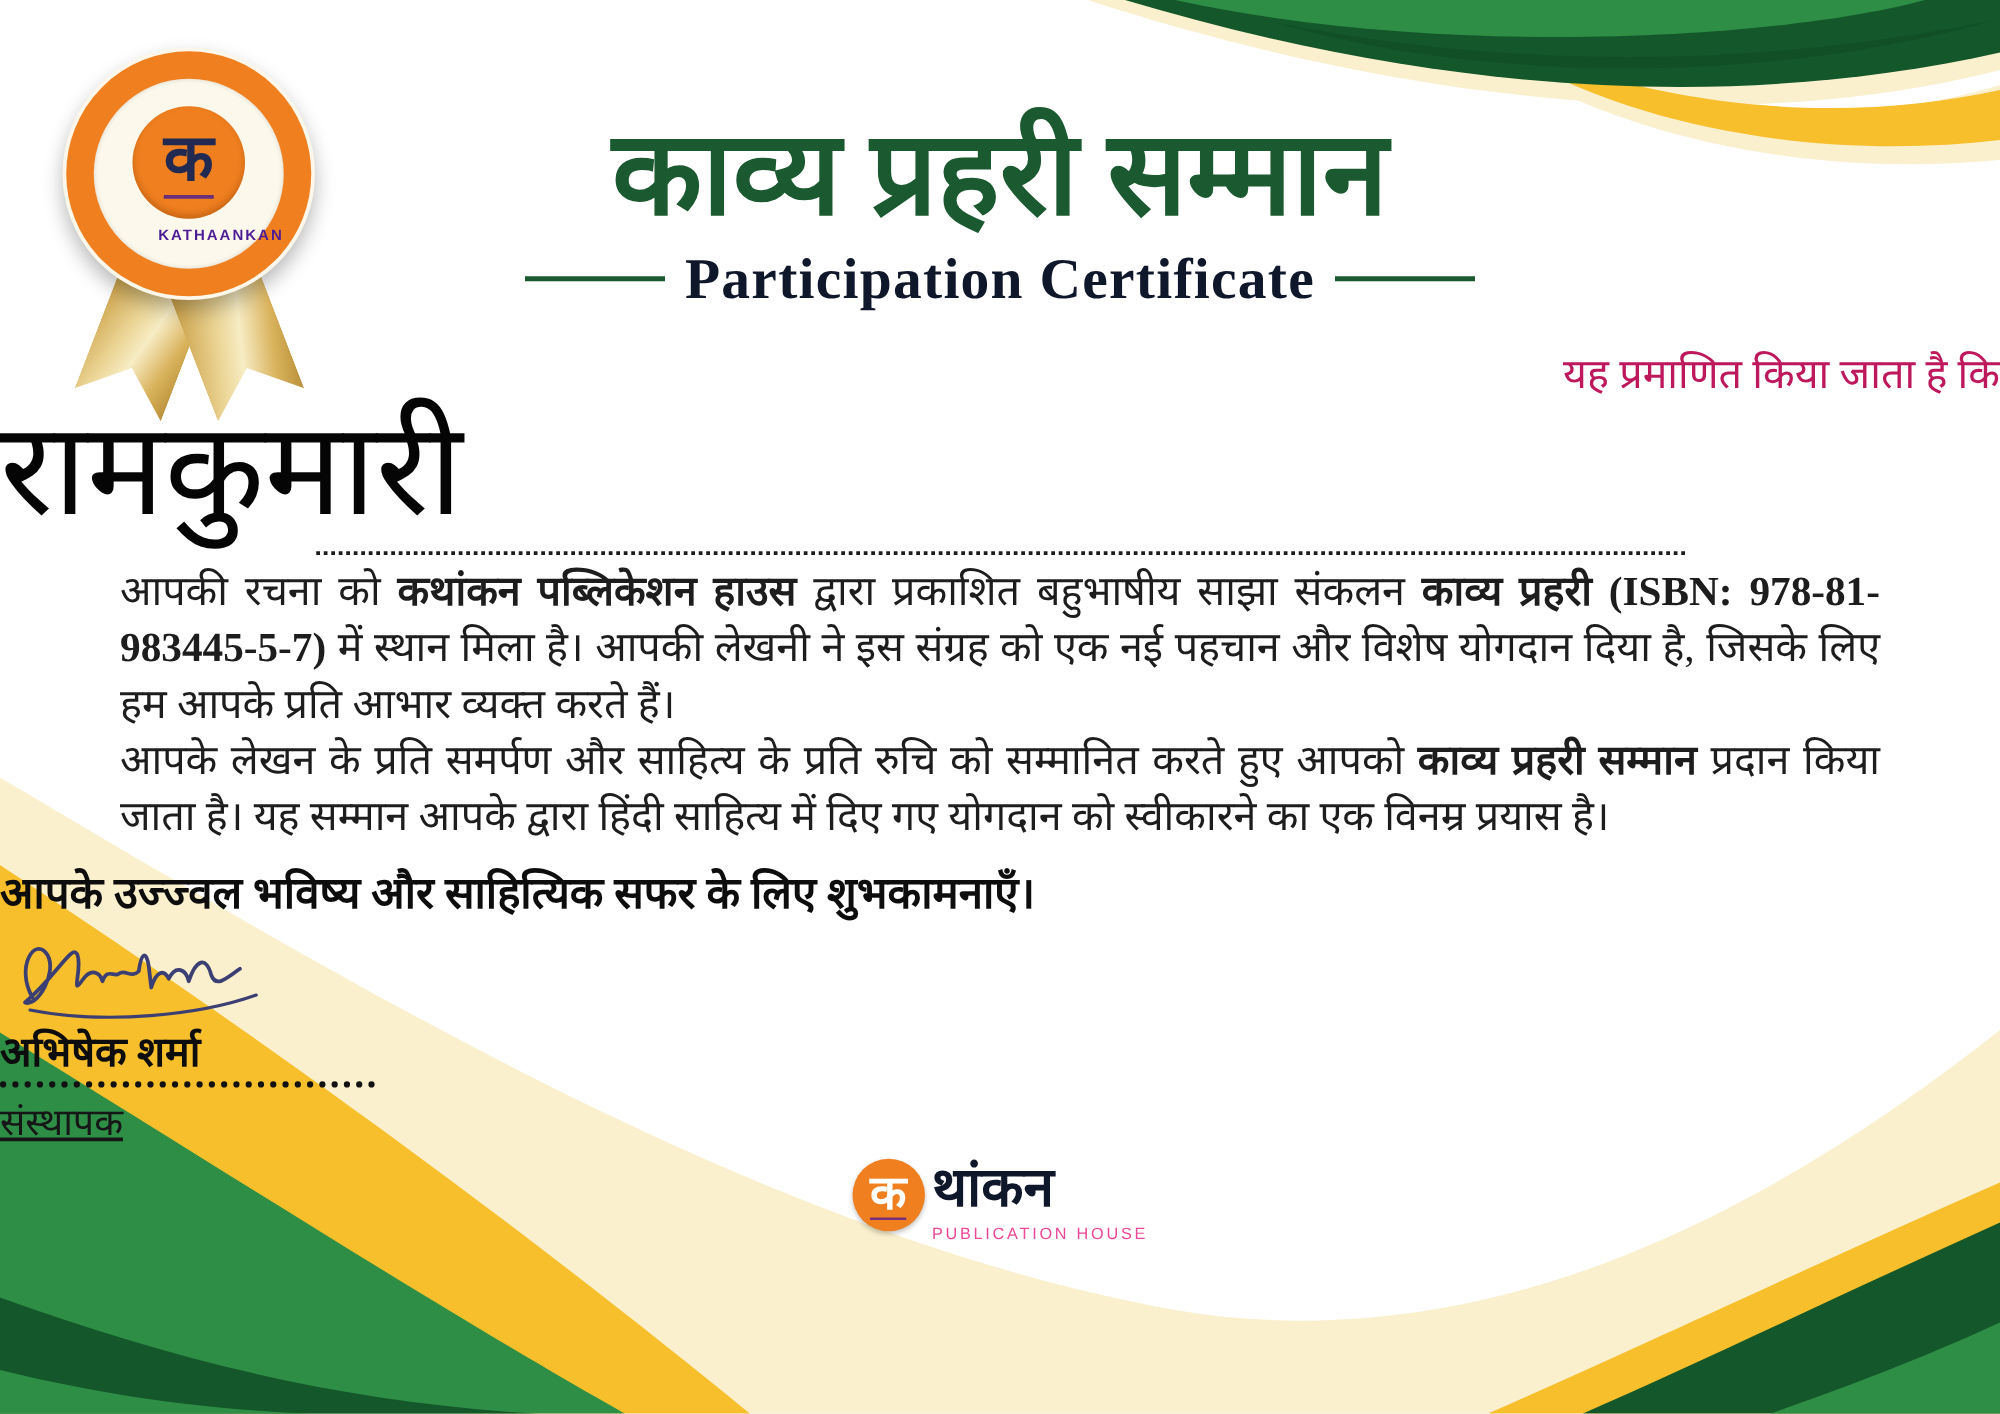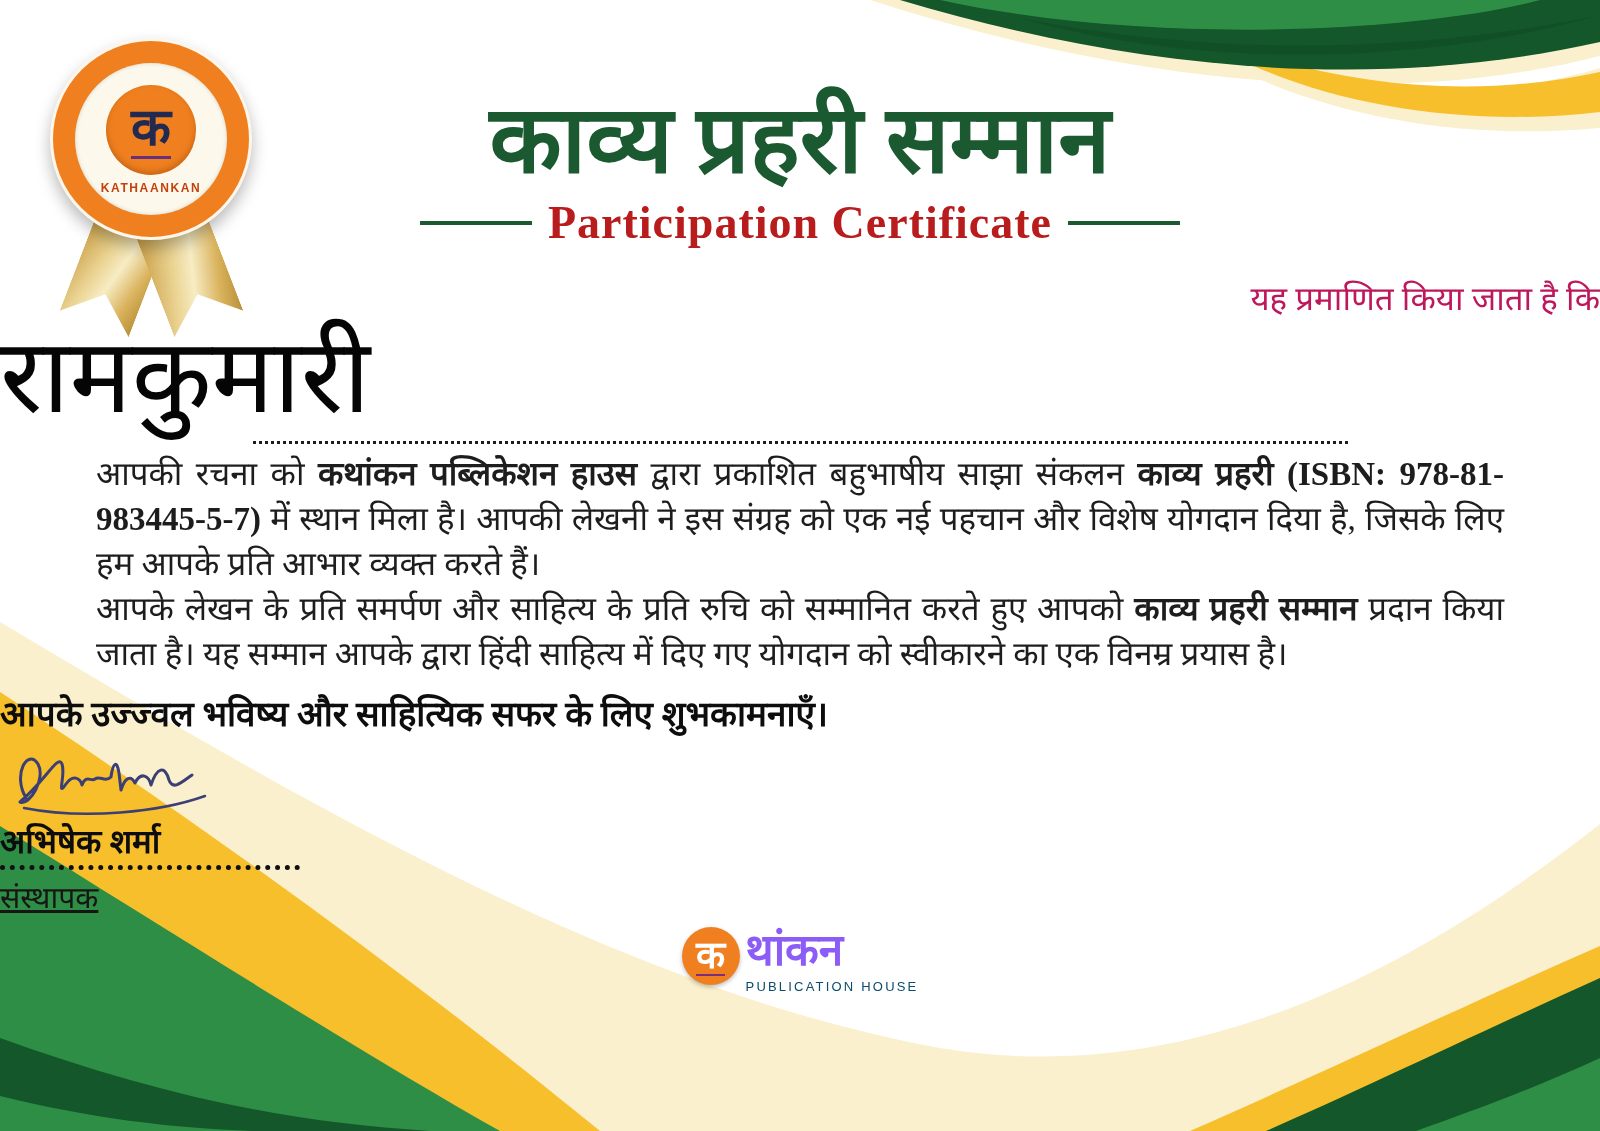--- a/index.html
+++ b/index.html
@@ -20,30 +20,30 @@
   .ribbon.right{left:104px;transform:rotate(-21deg);}
   .medal-outer{position:absolute;left:4px;top:0;width:196px;height:196px;border-radius:50%;
     background:#f0801f;border:3px solid #fdf6ea;box-shadow:0 8px 16px rgba(0,0,0,.28);}
   .medal-inner{position:absolute;left:22px;top:22px;width:152px;height:152px;border-radius:50%;
     background:#fdf8ec;box-shadow:inset 0 0 4px rgba(0,0,0,.15);}
   .medal-core{position:absolute;left:31px;top:22px;width:90px;height:90px;border-radius:50%;
     background:#f0801f;display:flex;align-items:center;justify-content:center;
     box-shadow:inset 0 -3px 6px rgba(120,50,0,.35);}
   .medal-core .mono{font-size:52px;font-weight:700;color:#232a52;line-height:1;
     border-bottom:3px solid #6a2f7a;padding-bottom:2px;}
-  .medal-brand{position:absolute;left:0;top:118px;width:152px;text-align:center;
+  .medal-brand{position:absolute;left:0;top:118px;width:152px;text-align:right;
     font-family:"Liberation Sans","DejaVu Sans",sans-serif;font-size:12px;font-weight:700;
-    letter-spacing:1.6px;color:#c2410c;text-transform:uppercase;}
+    letter-spacing:1.6px;color:#4c1d95;text-transform:uppercase;}
 
   
   .title{margin:86px 0 0;text-align:center;font-size:94px;font-weight:700;
     color:#1b5a30;line-height:1.15;}
   .subtitle-row{display:flex;align-items:center;justify-content:center;gap:16px;margin-top:2px;}
   .subtitle-dash{height:4px;width:112px;background:#1b5a30;}
-  .subtitle{font-size:46px;font-weight:700;color:#b91c1c;letter-spacing:1px;}
+  .subtitle{font-size:46px;font-weight:700;color:#0f172a;letter-spacing:1px;}
   .intro{margin-top:26px;text-align:right;font-size:33px;color:#be185d;}
   .recipient{margin-top:2px;text-align:left;font-size:104px;line-height:1.05;color:#050505;
     font-weight:400;}
   .dotline-wide{width:1095px;margin:10px auto 0;border-bottom:3px dotted #1c1c1c;height:0;}
 
   
   .paras{width:1408px;margin:8px auto 0;font-size:33px;line-height:45px;text-align:justify;}
   .paras b{font-weight:700;}
   .wish{margin-top:12px;text-align:left;font-size:35px;font-weight:700;color:#0d0d0d;}
 
@@ -54,23 +54,23 @@
   .dotline-small{width:300px;border-bottom:5px dotted #111;height:0;margin-top:2px;}
   .sig-role{font-size:30px;color:#161616;margin-top:6px;text-decoration:underline;}
 
   
   .footer-logo{margin-top:10px;display:flex;justify-content:center;align-items:flex-start;gap:6px;}
   .fl-circle{width:58px;height:58px;border-radius:50%;background:#f0801f;
     display:flex;align-items:center;justify-content:center;box-shadow:0 2px 4px rgba(0,0,0,.25);}
   .fl-circle .mono{color:#ffffff;font-size:38px;font-weight:700;line-height:1;
     border-bottom:2px solid #7a2f7a;}
   .fl-col{display:flex;flex-direction:column;align-items:flex-start;}
-  .fl-word{font-size:44px;font-weight:700;color:#8b5cf6;line-height:1;margin-top:2px;}
+  .fl-word{font-size:44px;font-weight:700;color:#0f172a;line-height:1;margin-top:2px;}
   .fl-caption{font-family:"Liberation Sans","DejaVu Sans",sans-serif;font-size:13px;
-    letter-spacing:2.2px;color:#0c4a6e;margin-top:6px;}
+    letter-spacing:2.2px;color:#ec4899;margin-top:6px;}
 </style>
 </head>
 <body>
 
 <div class="page">
 
   <svg class="decor" viewBox="0 0 1600 1131" preserveAspectRatio="none" aria-hidden="true">
 
     <path d="M870 0 L1600 0 L1600 56 C1380 112 1118 80 870 0 Z" fill="#faf0cd"></path>
     <path d="M1150 14 C1320 88 1470 108 1600 68 L1600 128 C1428 144 1258 102 1150 14 Z" fill="#faf0cd"></path>

